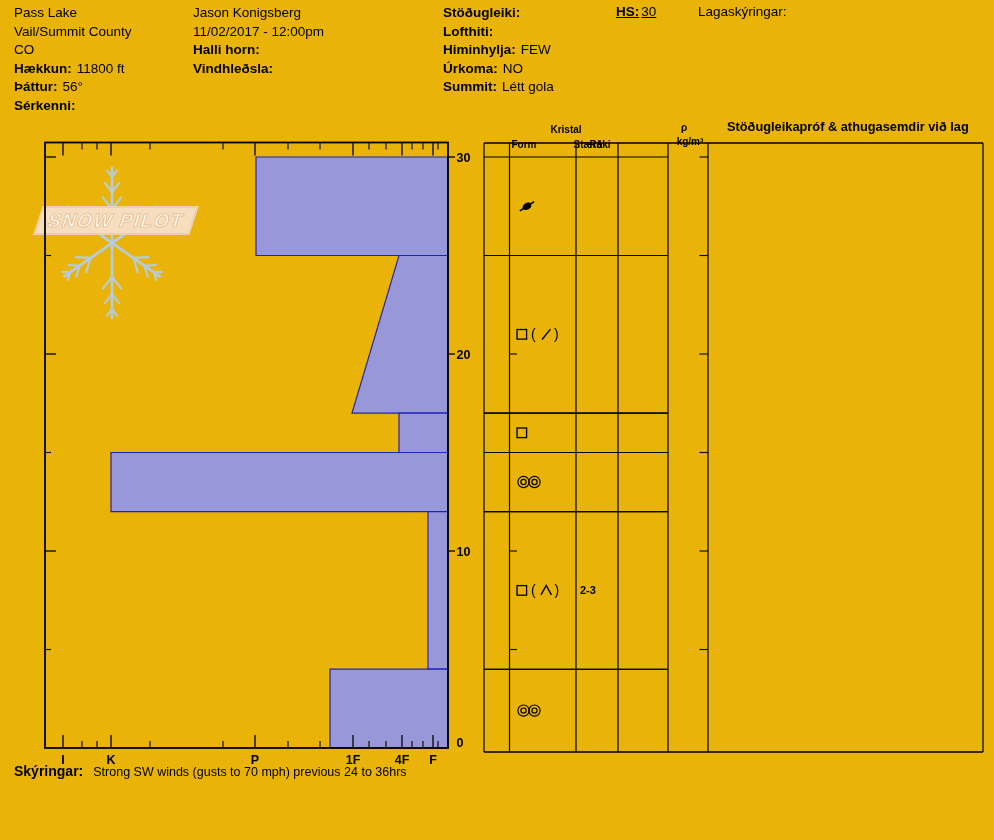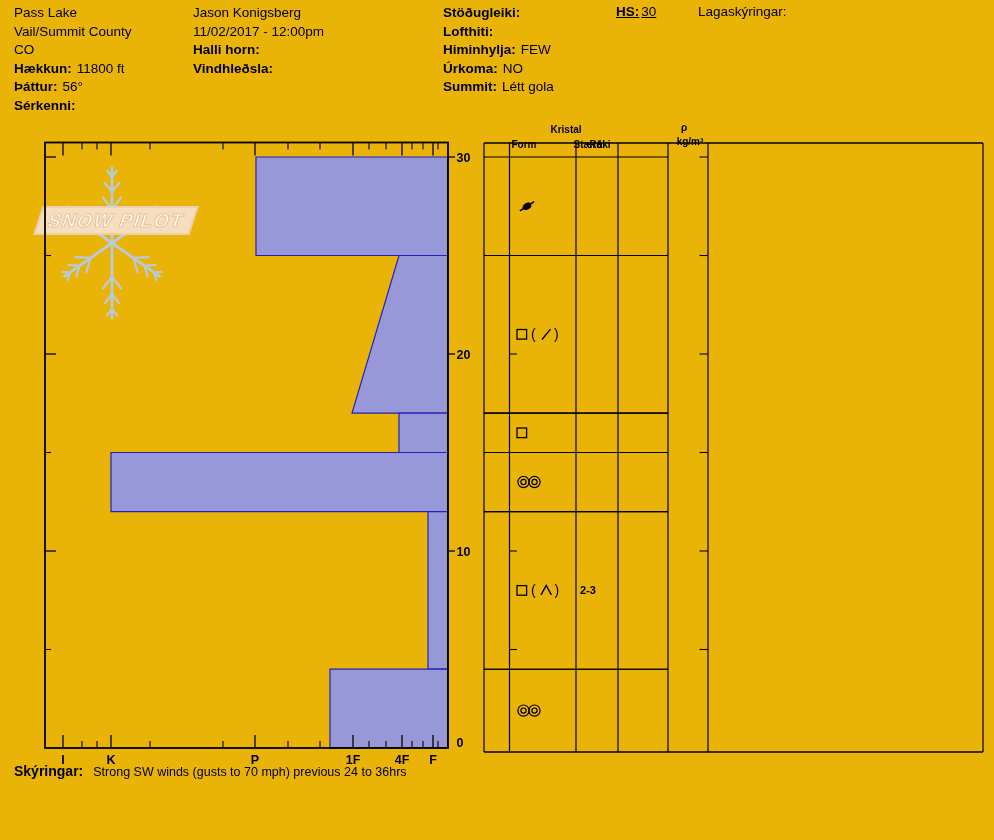--- a/index.html
+++ b/index.html
@@ -221,18 +221,19 @@
       <circle cx="534.5" cy="710.6" r="5.6" fill="none" stroke="#000000" stroke-width="1.2"></circle>
       <circle cx="534.5" cy="710.6" r="2.6" fill="none" stroke="#000000" stroke-width="1.2"></circle>
     </svg>
 
   <div class="tl" style="left:566px;top:103px">Kristal</div>
   <div class="tl" style="left:524px;top:118px">Form</div>
   <div class="tl" style="left:588px;top:118px">Stærð</div>
   <div class="tl" style="left:600px;top:118px">Raki</div>
   <div class="tl" style="left:684px;top:101px">ρ</div>
   <div class="tl" style="left:690px;top:115px">kg/m³</div>
+  <div class="tl-left" style="left:727px;top:119px">Stöðugleikapróf &amp; athugasemdir við lag</div>
 
   <div class="foot">
     <span class="flbl">Skýringar:</span><span>Strong SW winds (gusts to 70 mph) previous 24 to 36hrs</span>
   </div>
 
 </div>
 
 </body></html>

